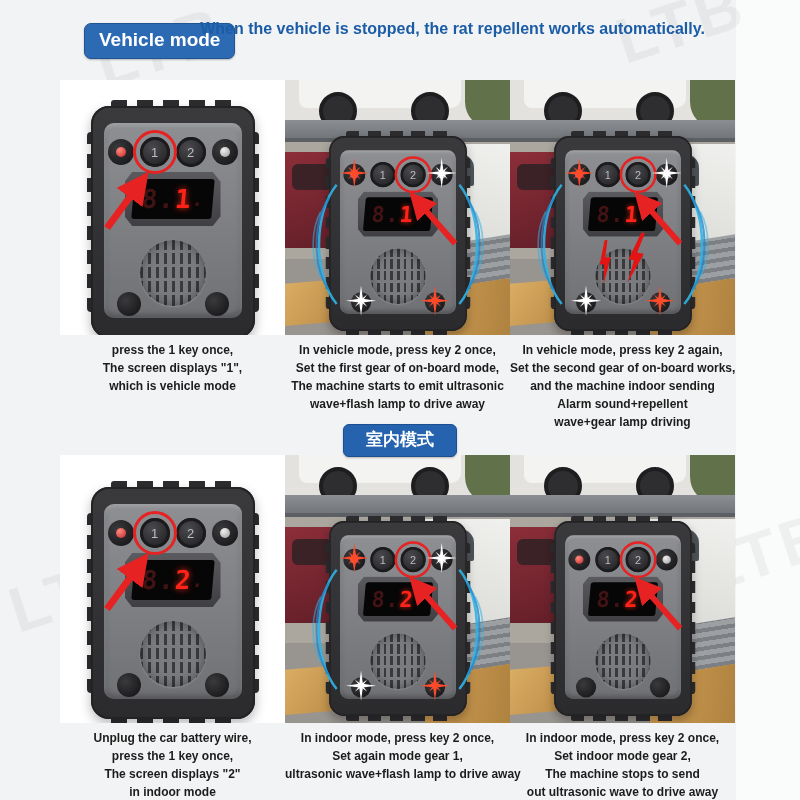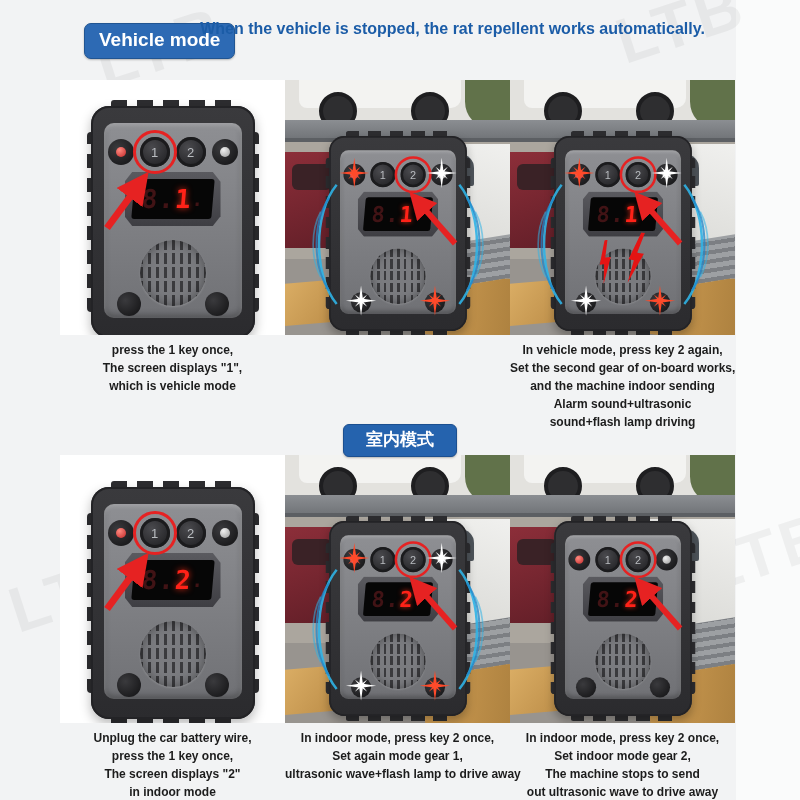--- a/index.html
+++ b/index.html
@@ -298,20 +298,26 @@
               <i></i>
             </div>
 
         <div class="star red tl"></div>
         <div class="star white tr"></div>
         <div class="star white bl"></div>
         <div class="star red br"></div>
 
       </div>
     </div>
+    <div class="caption">
+          <div>In vehicle mode, press key 2 once,</div>
+          <div>Set the first gear of on-board mode,</div>
+          <div>The machine starts to emit ultrasonic</div>
+          <div>wave+flash lamp to drive away</div>
+        </div>
   </div>
 
   <div class="panel photo r1 hl-2 arrow-right fx-flash fx-waves fx-bolts">
     <div class="imgbox">
       <div class="photo-bg">
         <div class="ph-sky"></div>
         <div class="ph-carA"></div>
         <div class="ph-wheelA1"></div>
         <div class="ph-wheelA2"></div>
         <div class="ph-green"></div>
@@ -393,22 +399,22 @@
         <div class="star white bl"></div>
         <div class="star red br"></div>
         <div class="bolt b1"></div>
         <div class="bolt b2"></div>
       </div>
     </div>
     <div class="caption">
           <div>In vehicle mode, press key 2 again,</div>
           <div>Set the second gear of on-board works,</div>
           <div>and the machine indoor sending</div>
-          <div>Alarm sound+ultrasonic</div>
-          <div>sound+flash lamp driving</div>
+          <div>Alarm sound+repellent</div>
+          <div>wave+gear lamp driving</div>
         </div>
   </div>
 
   <div class="panel plain r2 hl-1 arrow-left">
     <div class="imgbox">
 
       <div class="device">
 
         <div class="dev-ribs top"></div>
         <div class="dev-ribs bottom"></div>

